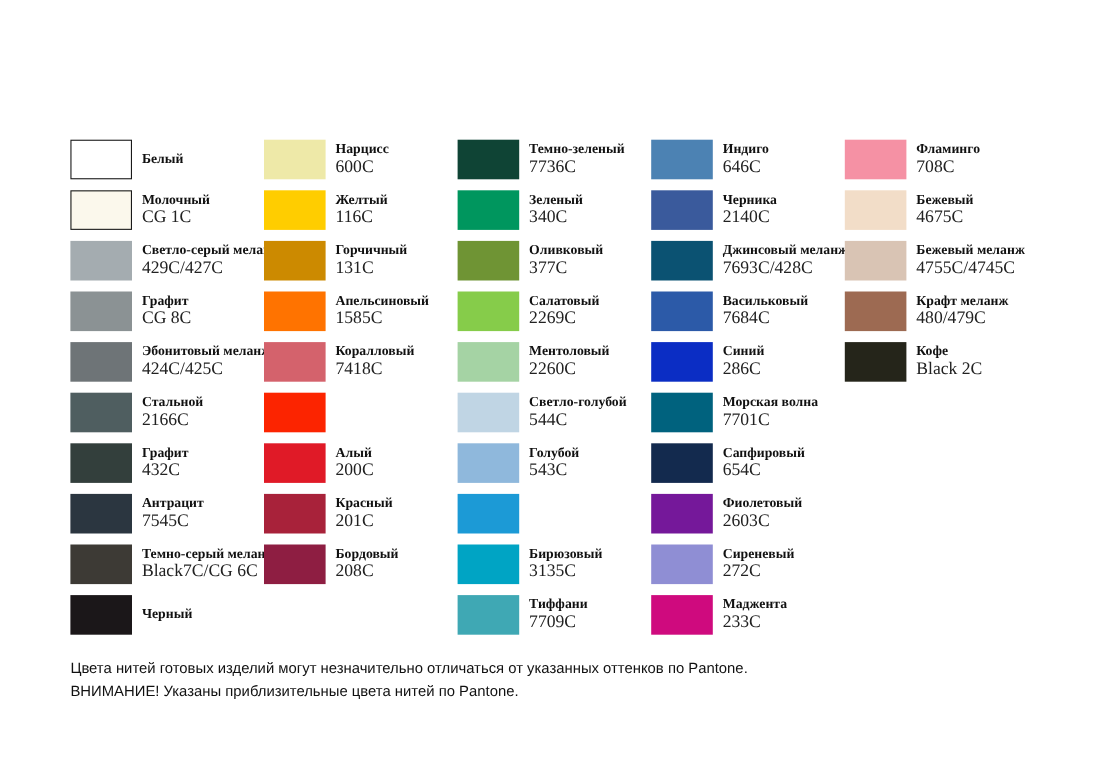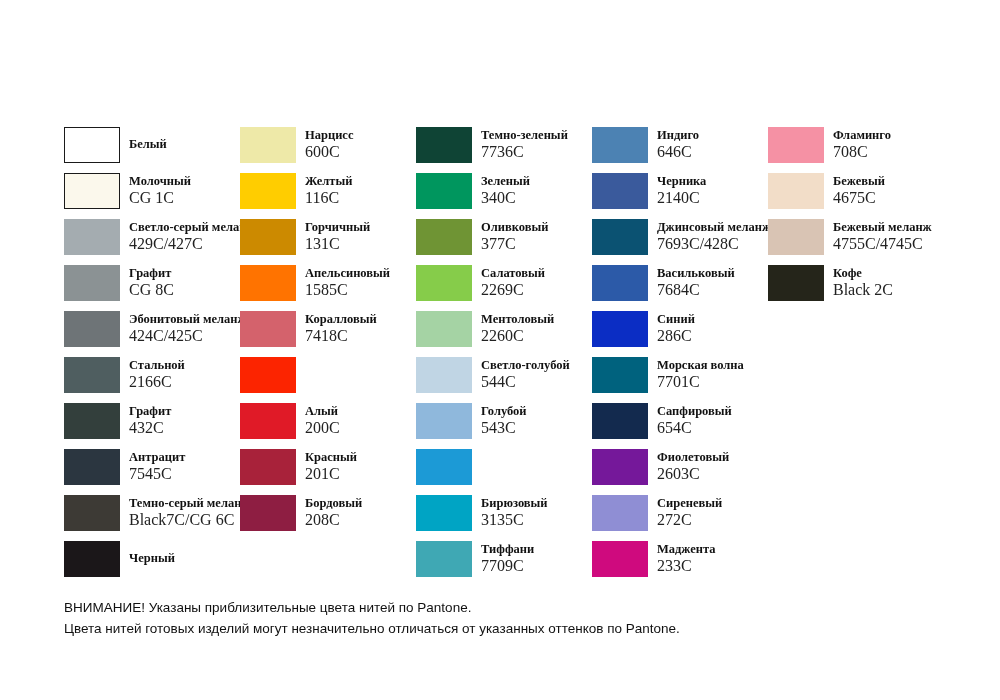--- a/index.html
+++ b/index.html
@@ -387,27 +387,34 @@
           </div>
         </div>
         <div class="swatch-row">
           <div class="chip" style="background: rgb(217, 196, 180);"></div>
           <div class="labels">
             <div class="name">Бежевый меланж</div>
             <div class="code">4755C/4745C</div>
           </div>
         </div>
         <div class="swatch-row">
+          <div class="chip" style="background: rgb(157, 106, 82);"></div>
+          <div class="labels">
+            <div class="name">Крафт меланж</div>
+            <div class="code">480/479C</div>
+          </div>
+        </div>
+        <div class="swatch-row">
           <div class="chip" style="background: rgb(37, 37, 26);"></div>
           <div class="labels">
             <div class="name">Кофе</div>
             <div class="code">Black 2C</div>
           </div>
         </div>
       </div>
     </div>
 
   <div class="footer">
+    <div>Цвета нитей готовых изделий могут незначительно отличаться от указанных оттенков по Pantone.</div>
     <div>ВНИМАНИЕ! Указаны приблизительные цвета нитей по Pantone.</div>
-    <div>Цвета нитей готовых изделий могут незначительно отличаться от указанных оттенков по Pantone.</div>
   </div>
 
 </div>
 
 </body></html>

